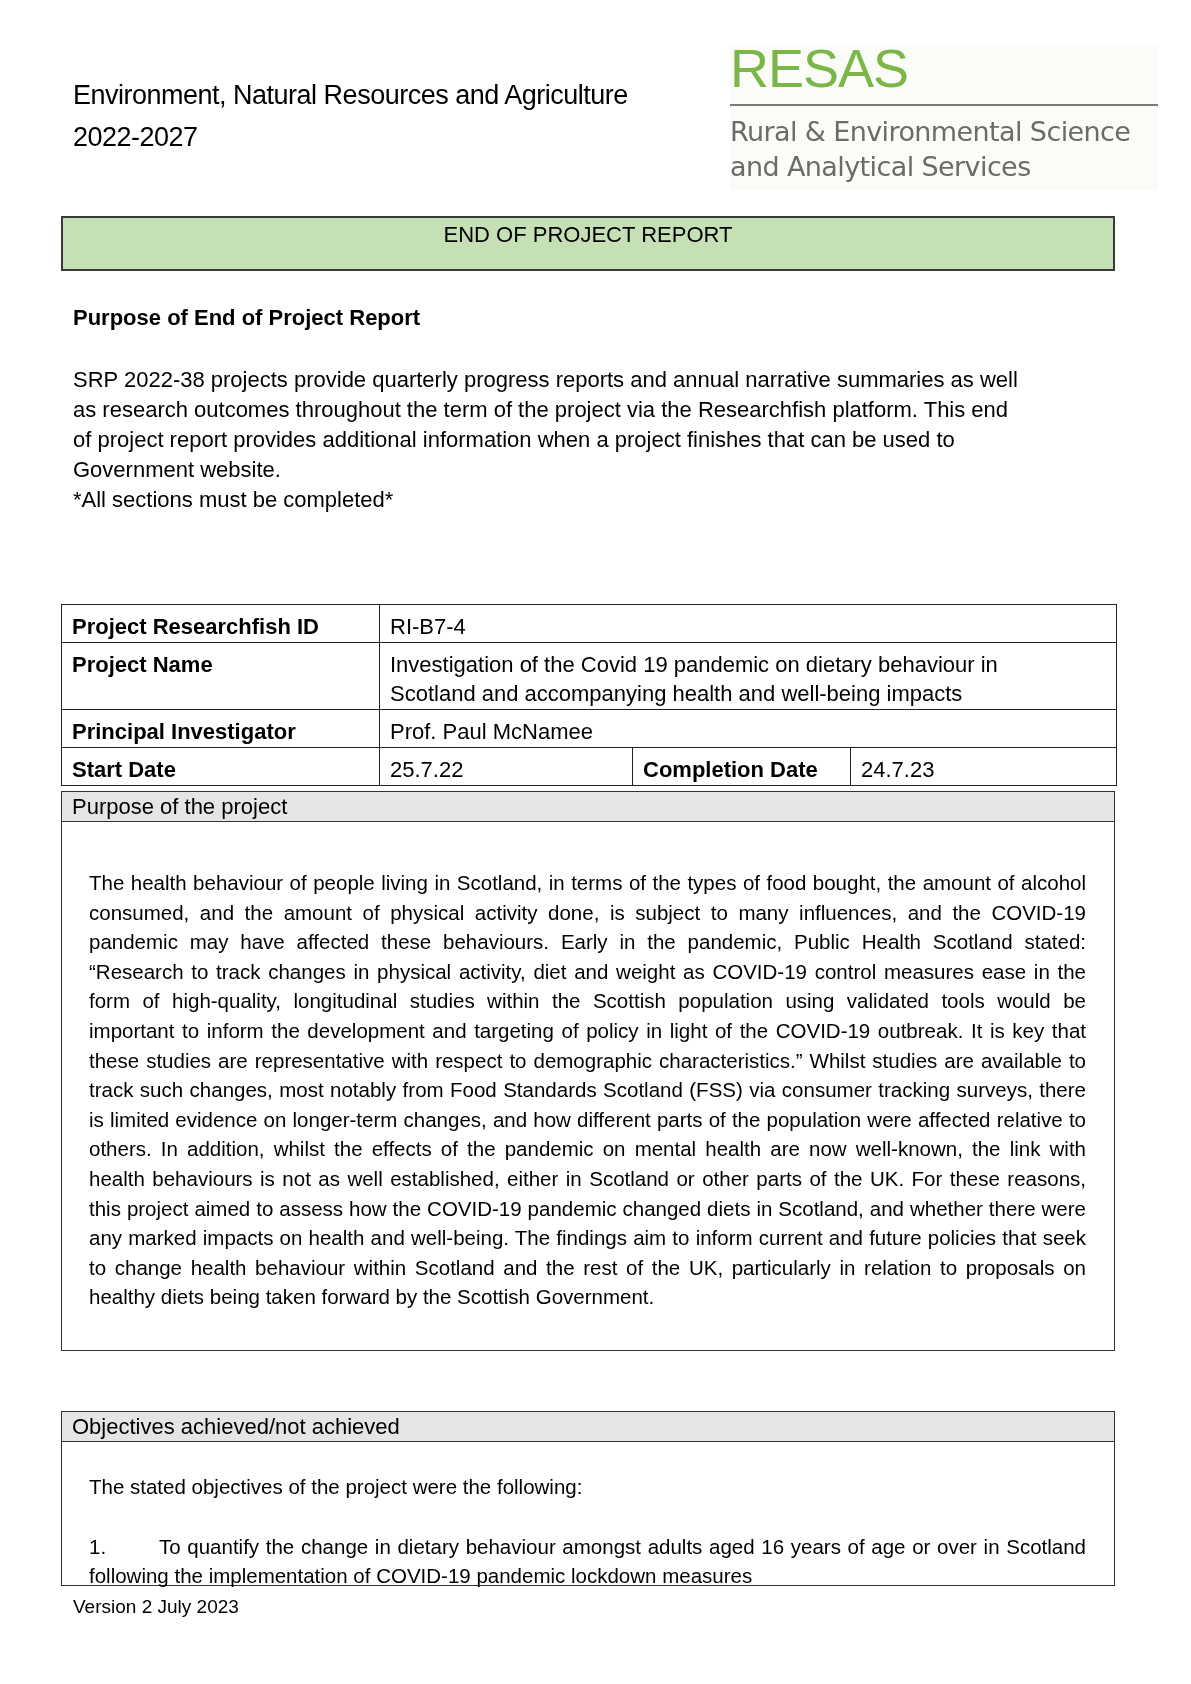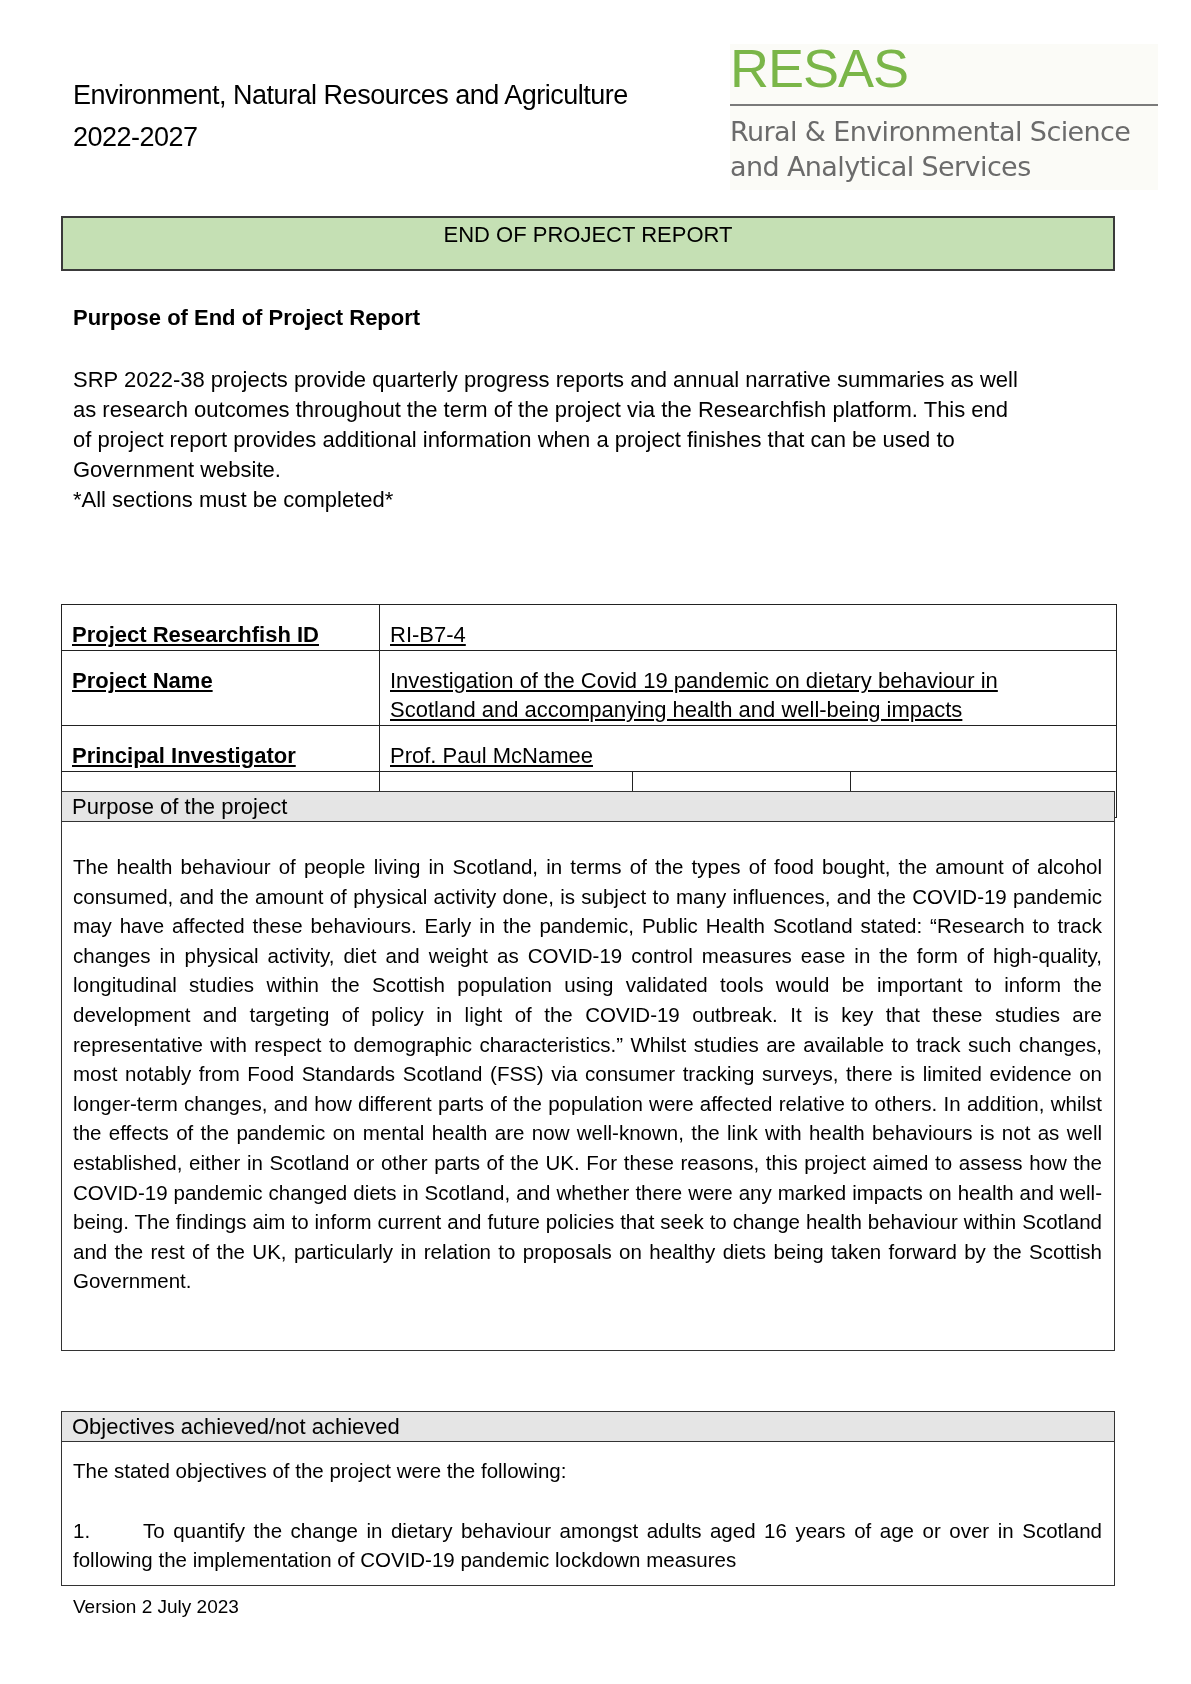--- a/index.html
+++ b/index.html
@@ -14,27 +14,27 @@
   .logo-sub { position: absolute; left: 0; top: 70px; font-family: "DejaVu Sans", sans-serif; font-size: 27px; color: #6b6b6b; line-height: 35px; letter-spacing: -0.6px; }
 
   .banner { left: 61px; top: 216px; width: 1054px; height: 55px; background: #c5e0b4; border: 2px solid #3a3a3a; box-sizing: border-box; text-align: center; }
   .banner span { display: block; padding-top: 4px; font-family: "Liberation Sans", sans-serif; font-size: 22px; }
 
   .purpose-h { left: 73px; top: 305px; font-family: "Liberation Sans", sans-serif; font-size: 22px; font-weight: bold; }
   .purpose-body { left: 73px; top: 365px; width: 1050px; font-family: "Liberation Sans", sans-serif; font-size: 22px; line-height: 30px; }
   .purpose-body p { margin: 0; }
 
   table.info { position: absolute; left: 61px; top: 604px; width: 1056px; border-collapse: collapse; font-family: "Liberation Sans", sans-serif; font-size: 22px; }
-  table.info td { border: 1.5px solid #222; padding: 15px 10px 1px 10px; vertical-align: top; line-height: 29px; text-decoration: underline; }
+  table.info td { border: 1.5px solid #222; padding: 7px 10px 1px 10px; vertical-align: top; line-height: 29px; }
   table.info td.lbl { font-weight: bold; }
 
   .box { left: 61px; width: 1054px; border: 1.5px solid #333; box-sizing: border-box; }
   .box-head { background: #e5e5e5; border-bottom: 1.5px solid #333; font-family: "Liberation Sans", sans-serif; font-size: 22px; padding: 1px 10px 0 10px; height: 28px; line-height: 28px; }
   .box-body { font-family: "Liberation Sans", sans-serif; font-size: 20.5px; line-height: 29.6px; padding: 0 12px 0 11px; text-align: justify; }
-  .box-body p { margin: 0; }
+  .box-body p { margin: 16px; }
 
   .footer { left: 73px; top: 1596px; font-family: "Liberation Sans", sans-serif; font-size: 19px; }
   .obj-num { display: inline-block; width: 70px; }
 </style>
 </head>
 <body>
 
 <div class="abs hdr-title">
   <div>Environment, Natural Resources and Agriculture</div>
   <div>2022-2027</div>

